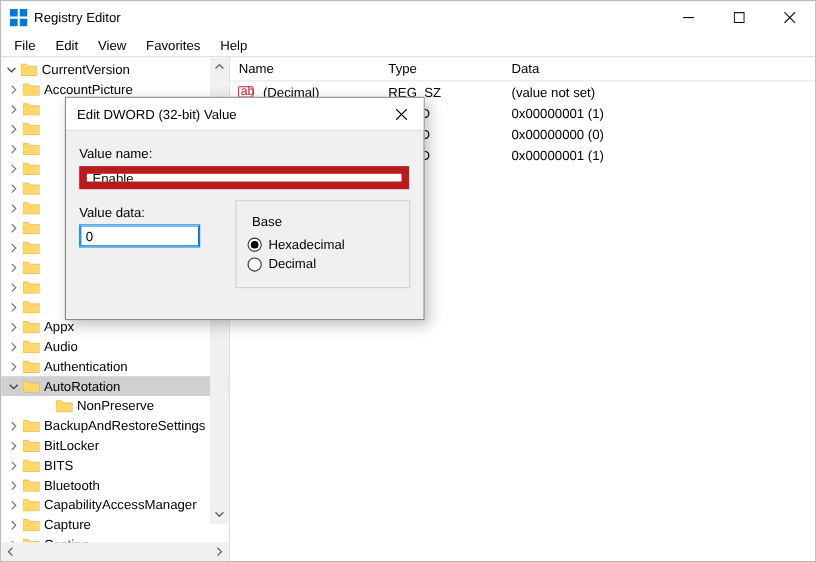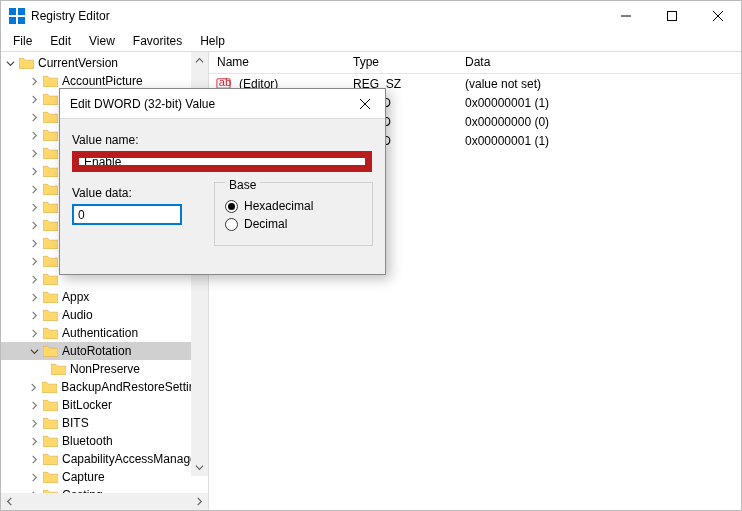--- a/index.html
+++ b/index.html
@@ -28,21 +28,21 @@
   .tree-vscroll .track { flex: 1; position: relative; }
   .tree-vscroll .thumb { position: absolute; left: 2px; right: 2px; top: 6px; height: 24px; background: #c2c2c2; }
   .tree-hscroll { height: 17px; background: #f0f0f0; display: flex; align-items: center; }
   .tree-hscroll .arrow { width: 17px; height: 17px; display: flex; align-items: center; justify-content: center; color: #555; }
   .tree-hscroll .track { flex: 1; position: relative; }
   .tree-hscroll .thumb { position: absolute; top: 2px; bottom: 2px; left: 2px; width: 90px; background: #c2c2c2; }
 
   .tree { padding: 2px 0 2px 0; }
   .tree-row { display: flex; align-items: center; height: 18px; white-space: nowrap; overflow: hidden; }
   .tree-row.depth0 { padding-left: 2px; }
-  .tree-row.depth1 { padding-left: 26px; }
+  .tree-row.depth1 { padding-left: 4px; }
   .tree-row.depth2 { padding-left: 34px; }
   .tw { width: 14px; height: 14px; display: flex; align-items: center; justify-content: center; margin-right: 1px; }
   .tw svg { width: 9px; height: 9px; }
   .folder { width: 16px; height: 14px; margin-right: 4px; display: flex; align-items: center; justify-content: center; }
   .folder svg { width: 15px; height: 12px; }
   .tree-label { }
   .tree-row.selected { background: #d0d0d0; }
   .tree-row.selected .tree-label { }
 
   
@@ -62,21 +62,21 @@
   .dialog .dlg-titlebar { height: 30px; background: #fff; display: flex; align-items: center; padding: 0 0 0 10px; border-bottom: 1px solid #ddd; }
   .dialog .dlg-title { flex: 1; }
   .dialog .dlg-close { width: 40px; height: 30px; display: flex; align-items: center; justify-content: center; }
   .dialog .dlg-body { padding: 10px 12px 12px 12px; }
   .dlg-label { display: block; margin: 4px 0 4px 0; }
   .dlg-input { width: 300px; height: 21px; border: 7px solid #b91c1c; background: #fff; padding: 2px 5px; font-size: 12px; }
   .dlg-row2 { display: flex; gap: 22px; margin-top: 10px; }
   .dlg-col-left { width: 120px; }
   .dlg-col-right { flex: 1; }
   .dlg-input-small { width: 110px; height: 21px; border: 1px solid #0078d7; background: #fff; padding: 2px 5px; font-size: 12px; outline: none; box-shadow: 0 0 0 1px #0078d7 inset; }
-  .fieldset { border: 1px solid #cfcfcf; padding: 6px 10px 10px 10px; }
+  .fieldset { border: 1px solid #cfcfcf; padding: 22px 10px 10px 10px; }
   .fieldset-legend { position: relative; top: -0.9em; background: #f0f0f0; padding: 0 4px; display: inline-block; }
   .fieldset-inner { margin-top: -8px; }
   .radio-row { display: flex; align-items: center; gap: 6px; margin: 4px 0; }
   .radio { width: 13px; height: 13px; border: 1px solid #333; border-radius: 50%; display: flex; align-items: center; justify-content: center; background: #fff; }
   .radio.checked::after { content: ""; width: 7px; height: 7px; background: #000; border-radius: 50%; }
   .dlg-buttons { display: flex; justify-content: flex-end; gap: 8px; margin-top: 16px; }
   .btn { width: 72px; height: 22px; border: 1px solid #adadad; background: #e1e1e1; display: flex; align-items: center; justify-content: center; }
   .btn.default { border: 1px solid #0078d7; background: #e5f1fb; }
 
   .rel { position: relative; }
@@ -495,21 +495,21 @@
         <div class="col col-data">Data</div>
       </div>
       <div class="list-body" id="list-body">
           <div class="list-row">
             <span class="val-icon">
               <svg viewBox="0 0 16 16" width="15" height="15">
                 <rect x="1" y="3" width="14" height="10" rx="1" fill="#fff" stroke="#c23" stroke-width="1"></rect>
                 <text x="3" y="11" font-size="7" fill="#c23" font-family="Arial">ab</text>
               </svg>
             </span>
-            <div class="cell" style="width:114px">(Editor)</div>
+            <div class="cell" style="width:114px">(Decimal)</div>
             <div class="cell col-type">REG_SZ</div>
             <div class="cell col-data">(value not set)</div>
           </div>
           <div class="list-row">
             <span class="val-icon"></span>
             <div class="cell" style="width:114px"></div>
             <div class="cell col-type">WORD</div>
             <div class="cell col-data">0x00000001 (1)</div>
           </div>
           <div class="list-row">

